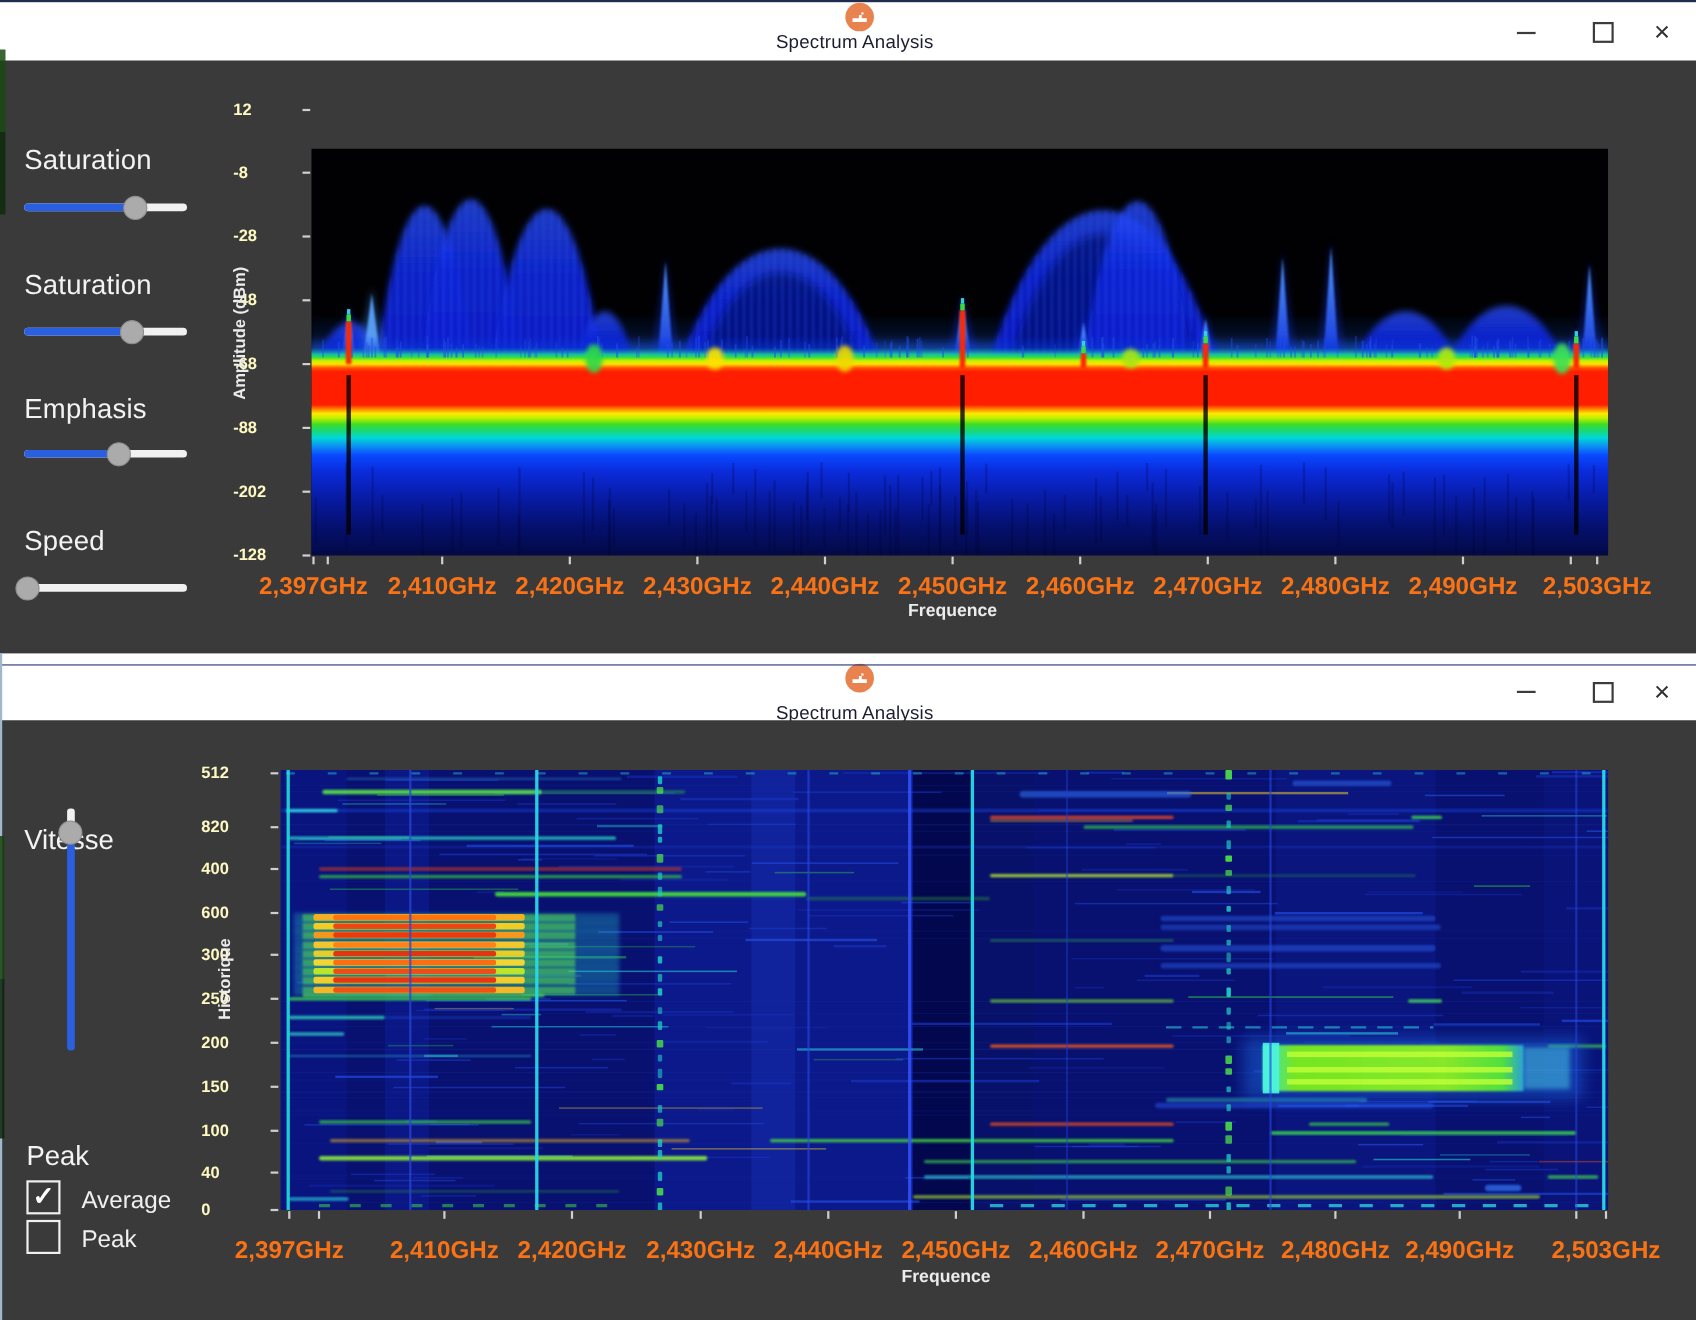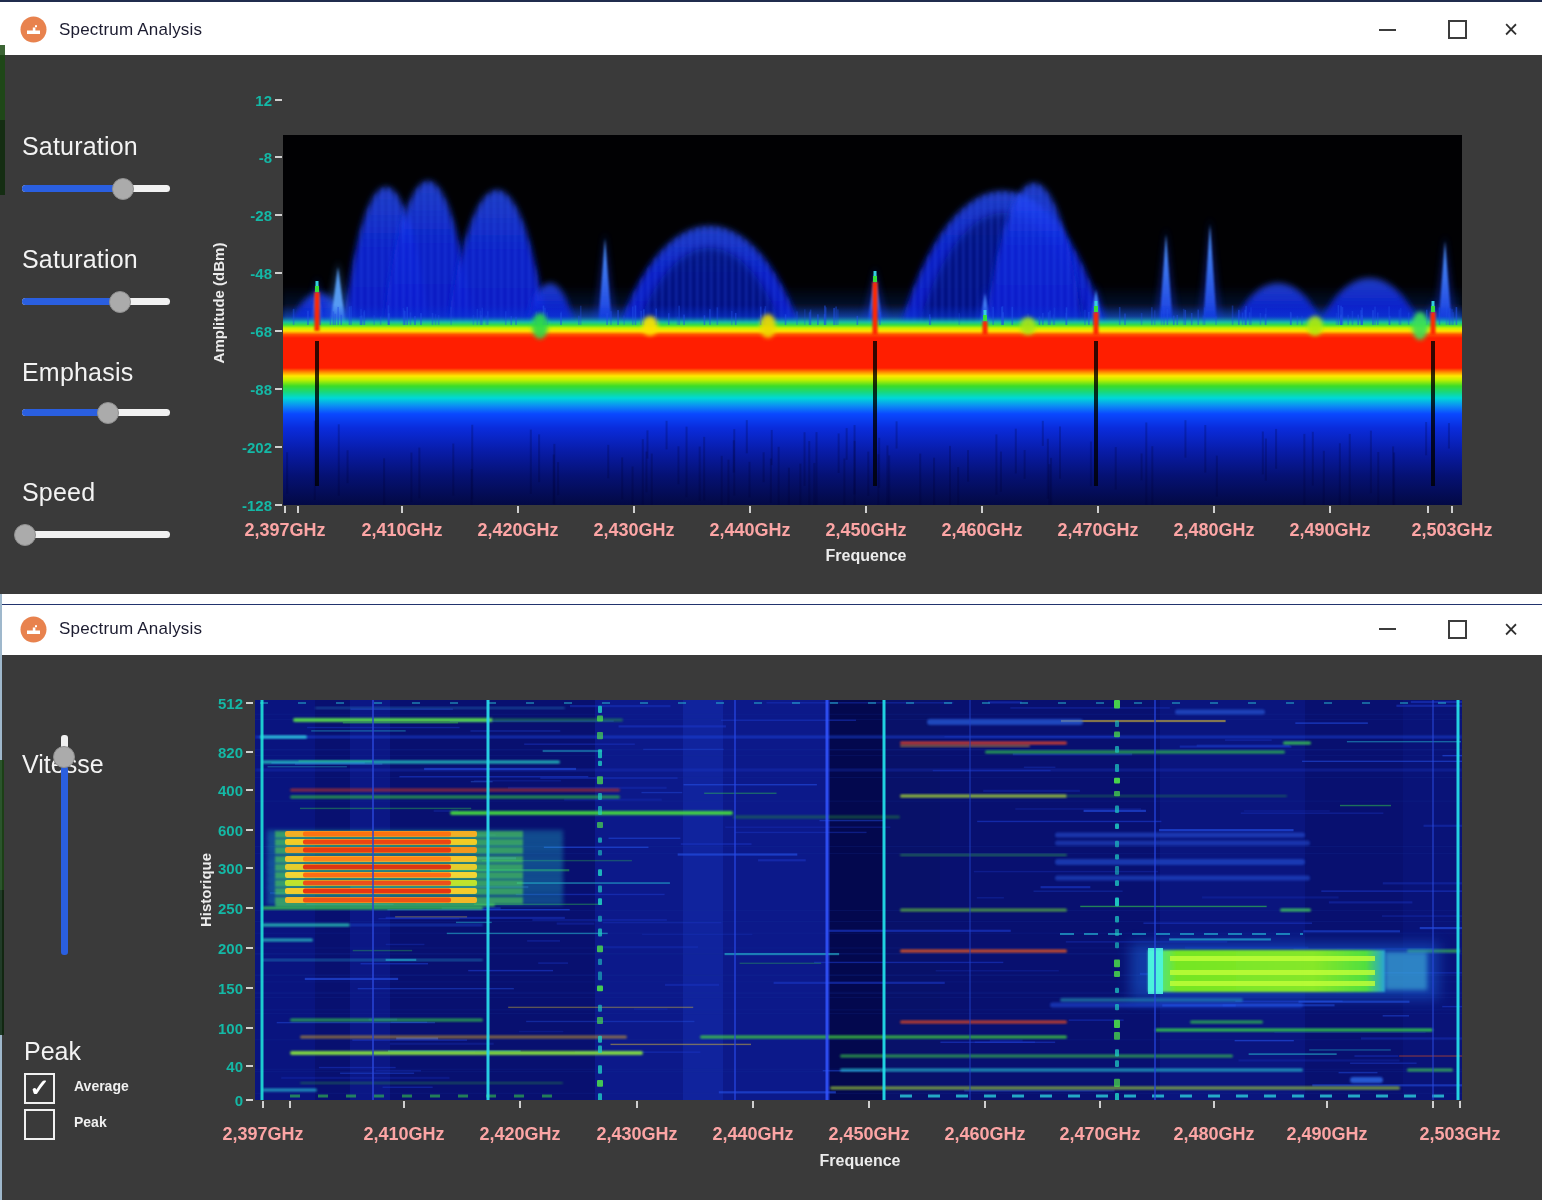--- a/index.html
+++ b/index.html
@@ -7,21 +7,21 @@
     width:1542px;height:1200px;position:relative;overflow:hidden;
     background:#3a3a3a;font-family:"Liberation Sans",sans-serif;
     -webkit-font-smoothing:antialiased;
   }
   .window{position:absolute;left:0;width:1542px;}
   #win-top{top:0;height:592px;}
   #win-bottom{top:594px;height:606px;}
 
   .titlebar{
     position:absolute;left:0;right:0;background:#ffffff;
-    display:flex;align-items:center;
+    display:flex;align-items:center;flex-direction:column;
   }
   #win-top .titlebar{top:0;height:55px;border-top:2px solid #202c4e;}
   #win-bottom .titlebar{top:0;height:61px;}
   #win-bottom .titlebar .hairline{
     position:absolute;left:0;right:0;top:10px;height:1px;background:#22346e;
   }
   .app-icon{width:27px;height:27px;margin-left:20px;flex:0 0 auto;}
   #win-bottom .app-icon{margin-top:9px;}
   .title-text{
     margin-left:12px;font-size:17px;color:#1c1c30;letter-spacing:.2px;
@@ -58,29 +58,29 @@
   .v-track-white{position:absolute;width:7px;border-radius:3px;background:#f1f1f1;}
   .v-track-blue{position:absolute;width:7px;border-radius:3px;background:#2a5fe0;}
 
   .heading{position:absolute;color:#f3f3f3;font-size:25px;font-weight:400;}
 
   .checkbox{
     position:absolute;width:31px;height:31px;border:2.5px solid #f0f0f0;
     box-sizing:border-box;background:transparent;display:flex;align-items:center;justify-content:center;
   }
   .checkbox .mark{color:#ffffff;font-size:24px;font-weight:700;line-height:1;margin-top:-2px;}
-  .checkbox-label{position:absolute;color:#f0f0f0;font-size:14px;font-weight:700;}
+  .checkbox-label{position:absolute;color:#f0f0f0;font-size:22px;font-weight:400;}
 
   
   .ytick-label{
-    position:absolute;color:#14b8a6;font-size:15px;font-weight:600;
-    text-align:right;width:60px;transform:translateY(-50%);
+    position:absolute;color:#fef9c3;font-size:15px;font-weight:600;
+    text-align:left;width:60px;transform:translateY(-50%);
   }
   .xtick-label{
-    position:absolute;color:#fca5a5;font-size:18px;font-weight:600;
+    position:absolute;color:#f97316;font-size:22px;font-weight:600;
     transform:translateX(-50%);white-space:nowrap;
   }
   .tickmark{position:absolute;background:#cfcfcf;}
   .axis-title{position:absolute;color:#ececec;font-size:16px;font-weight:600;white-space:nowrap;}
   .axis-title.rot{transform:translate(-50%,-50%) rotate(-90deg);}
   .axis-title.ctr{transform:translateX(-50%);}
   .edge-artifact{position:absolute;opacity:.85;}
 </style>
 </head>
 <body>

